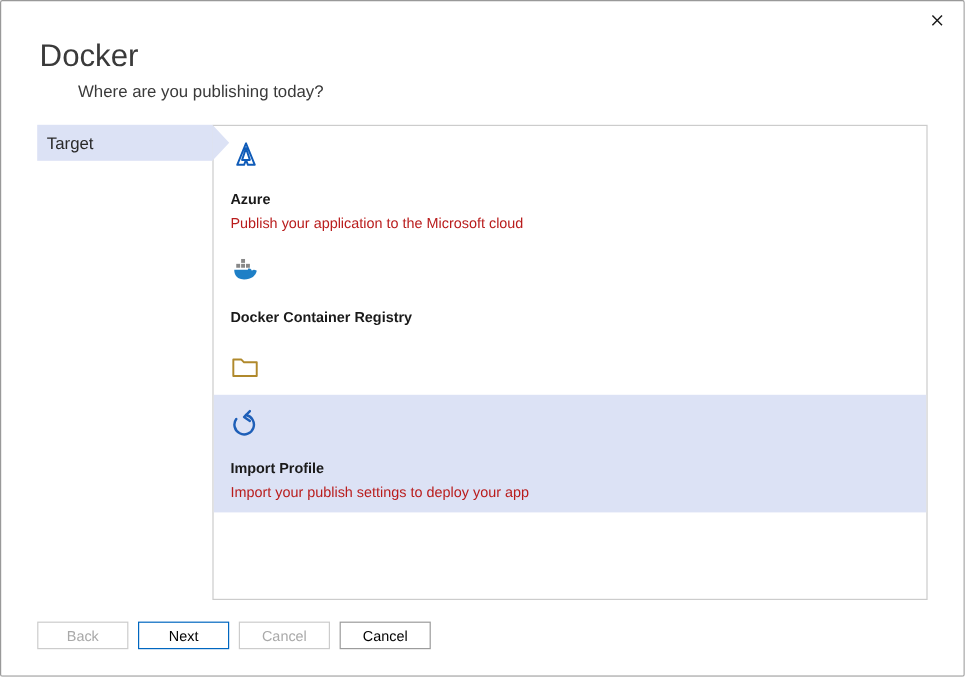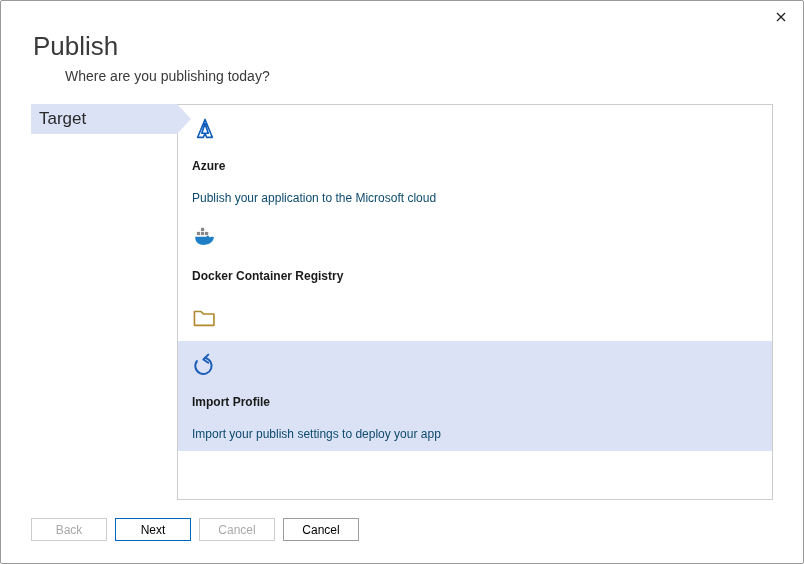--- a/index.html
+++ b/index.html
@@ -56,21 +56,21 @@
     .sidebar {
       width: 146px;
       padding-top: 10px;
     }
     .sidebar-step {
       position: relative;
       height: 30px;
       display: flex;
       align-items: center;
       padding-left: 8px;
-      font-size: 17px;
+      font-size: 14px;
       color: #2a2a2a;
     }
     .sidebar-step.active {
       background: #dce2f5;
     }
     .sidebar-step.active::after {
       content: "";
       position: absolute;
       right: -14px;
       top: 0;
@@ -113,22 +113,22 @@
     .option-text {
       flex: 1;
     }
     .option-title {
       font-size: 12px;
       font-weight: 600;
       color: #1a1a1a;
     }
     .option-desc {
       font-size: 12px;
-      color: #0c4a6e;
-      margin-top: 18px;
+      color: #b91c1c;
+      margin-top: 6px;
     }
     .footer {
       display: flex;
       justify-content: flex-start;
       gap: 8px;
       padding: 14px 28px 20px 28px;
     }
     .btn {
       min-width: 76px;
       height: 23px;
@@ -157,21 +157,21 @@
 
 <div class="dialog">
 
   <div class="close-btn">
     <svg viewBox="0 0 10 10">
       <path d="M1 1 L9 9 M9 1 L1 9" stroke="#1a1a1a" stroke-width="1.2" fill="none"></path>
     </svg>
   </div>
 
   <div class="header">
-    <div class="title">Publish</div>
+    <div class="title">Docker</div>
     <div class="subtitle">Where are you publishing today?</div>
   </div>
 
   <div class="content">
 
     <div class="sidebar">
       <div class="sidebar-step active">
         <span>Target</span>
       </div>
     </div>

